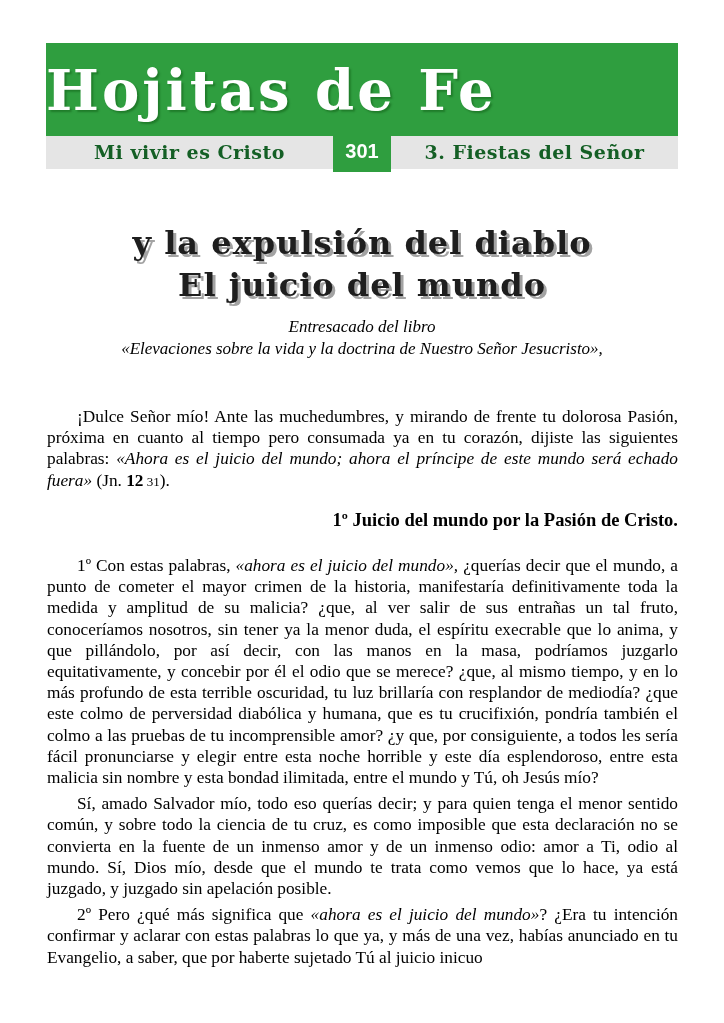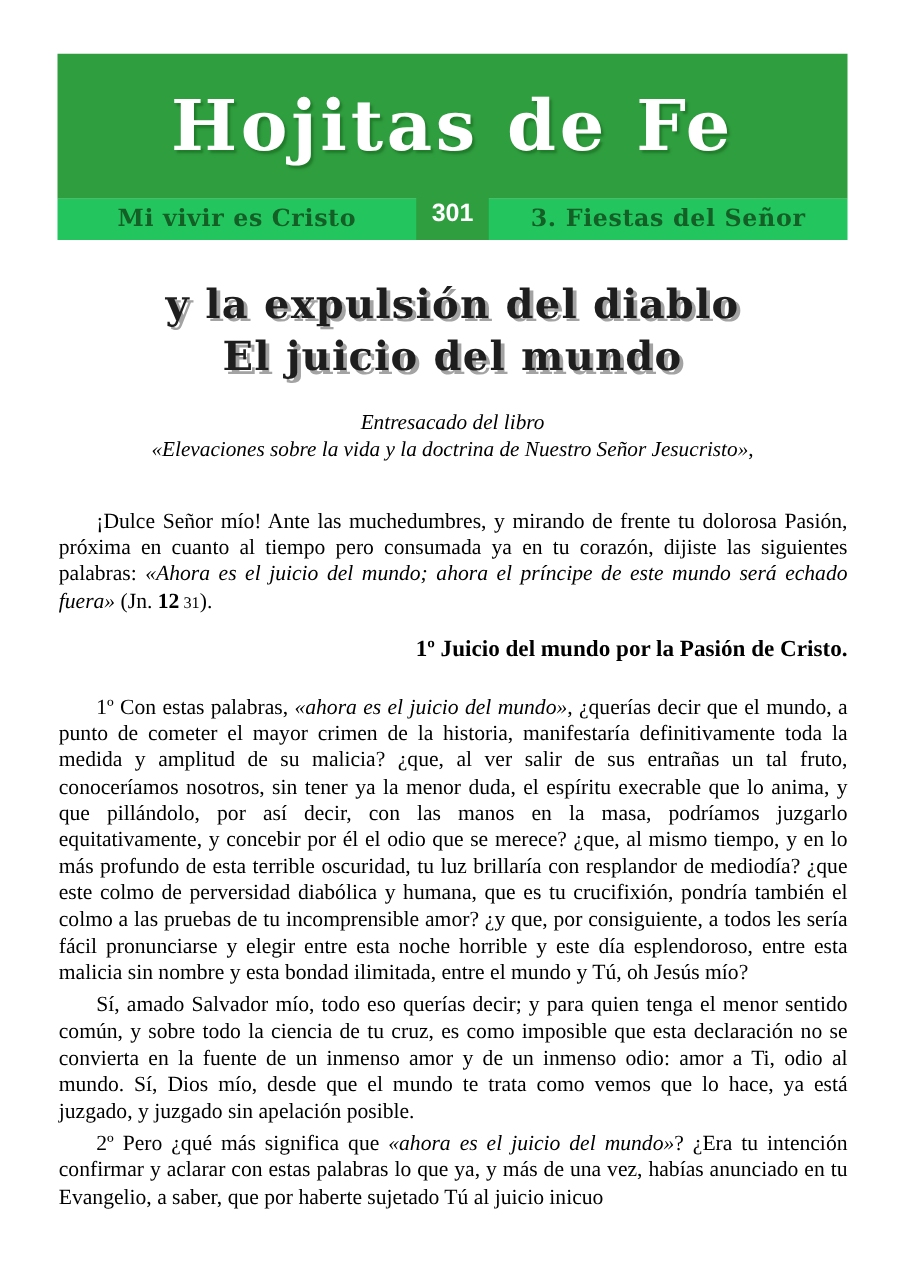--- a/index.html
+++ b/index.html
@@ -9,37 +9,37 @@
     background:#ffffff;
     overflow:hidden;
     font-family:"Liberation Serif", serif;
     color:#000;
   }
 
   
   .banner{position:absolute;left:46px;top:43px;width:632px;}
   .banner-main{
     background:#2f9e3f;
-    height:116px;
-    display:flex;align-items:center;justify-content:center;
+    height:93px;
+    display:flex;align-items:center;justify-content:flex-start;
   }
   .banner-title{
     font-family:"DejaVu Serif", serif;
     font-weight:bold;
     font-size:56px;
     letter-spacing:3px;
     color:#ffffff;
     text-shadow:2px 2px 2px rgba(0,60,0,0.35);
     white-space:nowrap;
   }
   .banner-sub{
-    background:#22c55e;
+    background:#e5e5e5;
     height:33px;
     display:flex;
-    align-items:flex-end;
+    align-items:center;
   }
   .sub-cell{
     flex:1;
     text-align:center;
     line-height:33px;
     font-family:"DejaVu Serif", serif;
     font-weight:bold;
     font-size:19px;
     letter-spacing:0.5px;
     color:#145f25;
@@ -71,21 +71,20 @@
   }
 
   
   .source{
     position:absolute;top:316px;left:0;width:724px;
     text-align:center;
     font-style:italic;
     font-size:17px;
     line-height:21.5px;
     color:#000;
-    margin-top:11px;
   }
 
   
   .bodytext{
     position:absolute;top:406px;left:47px;width:631px;
     font-size:17.3px;
     line-height:21.2px;
     text-align:justify;
   }
   .bodytext p{margin:0 0 5px 0;text-indent:30px;}

